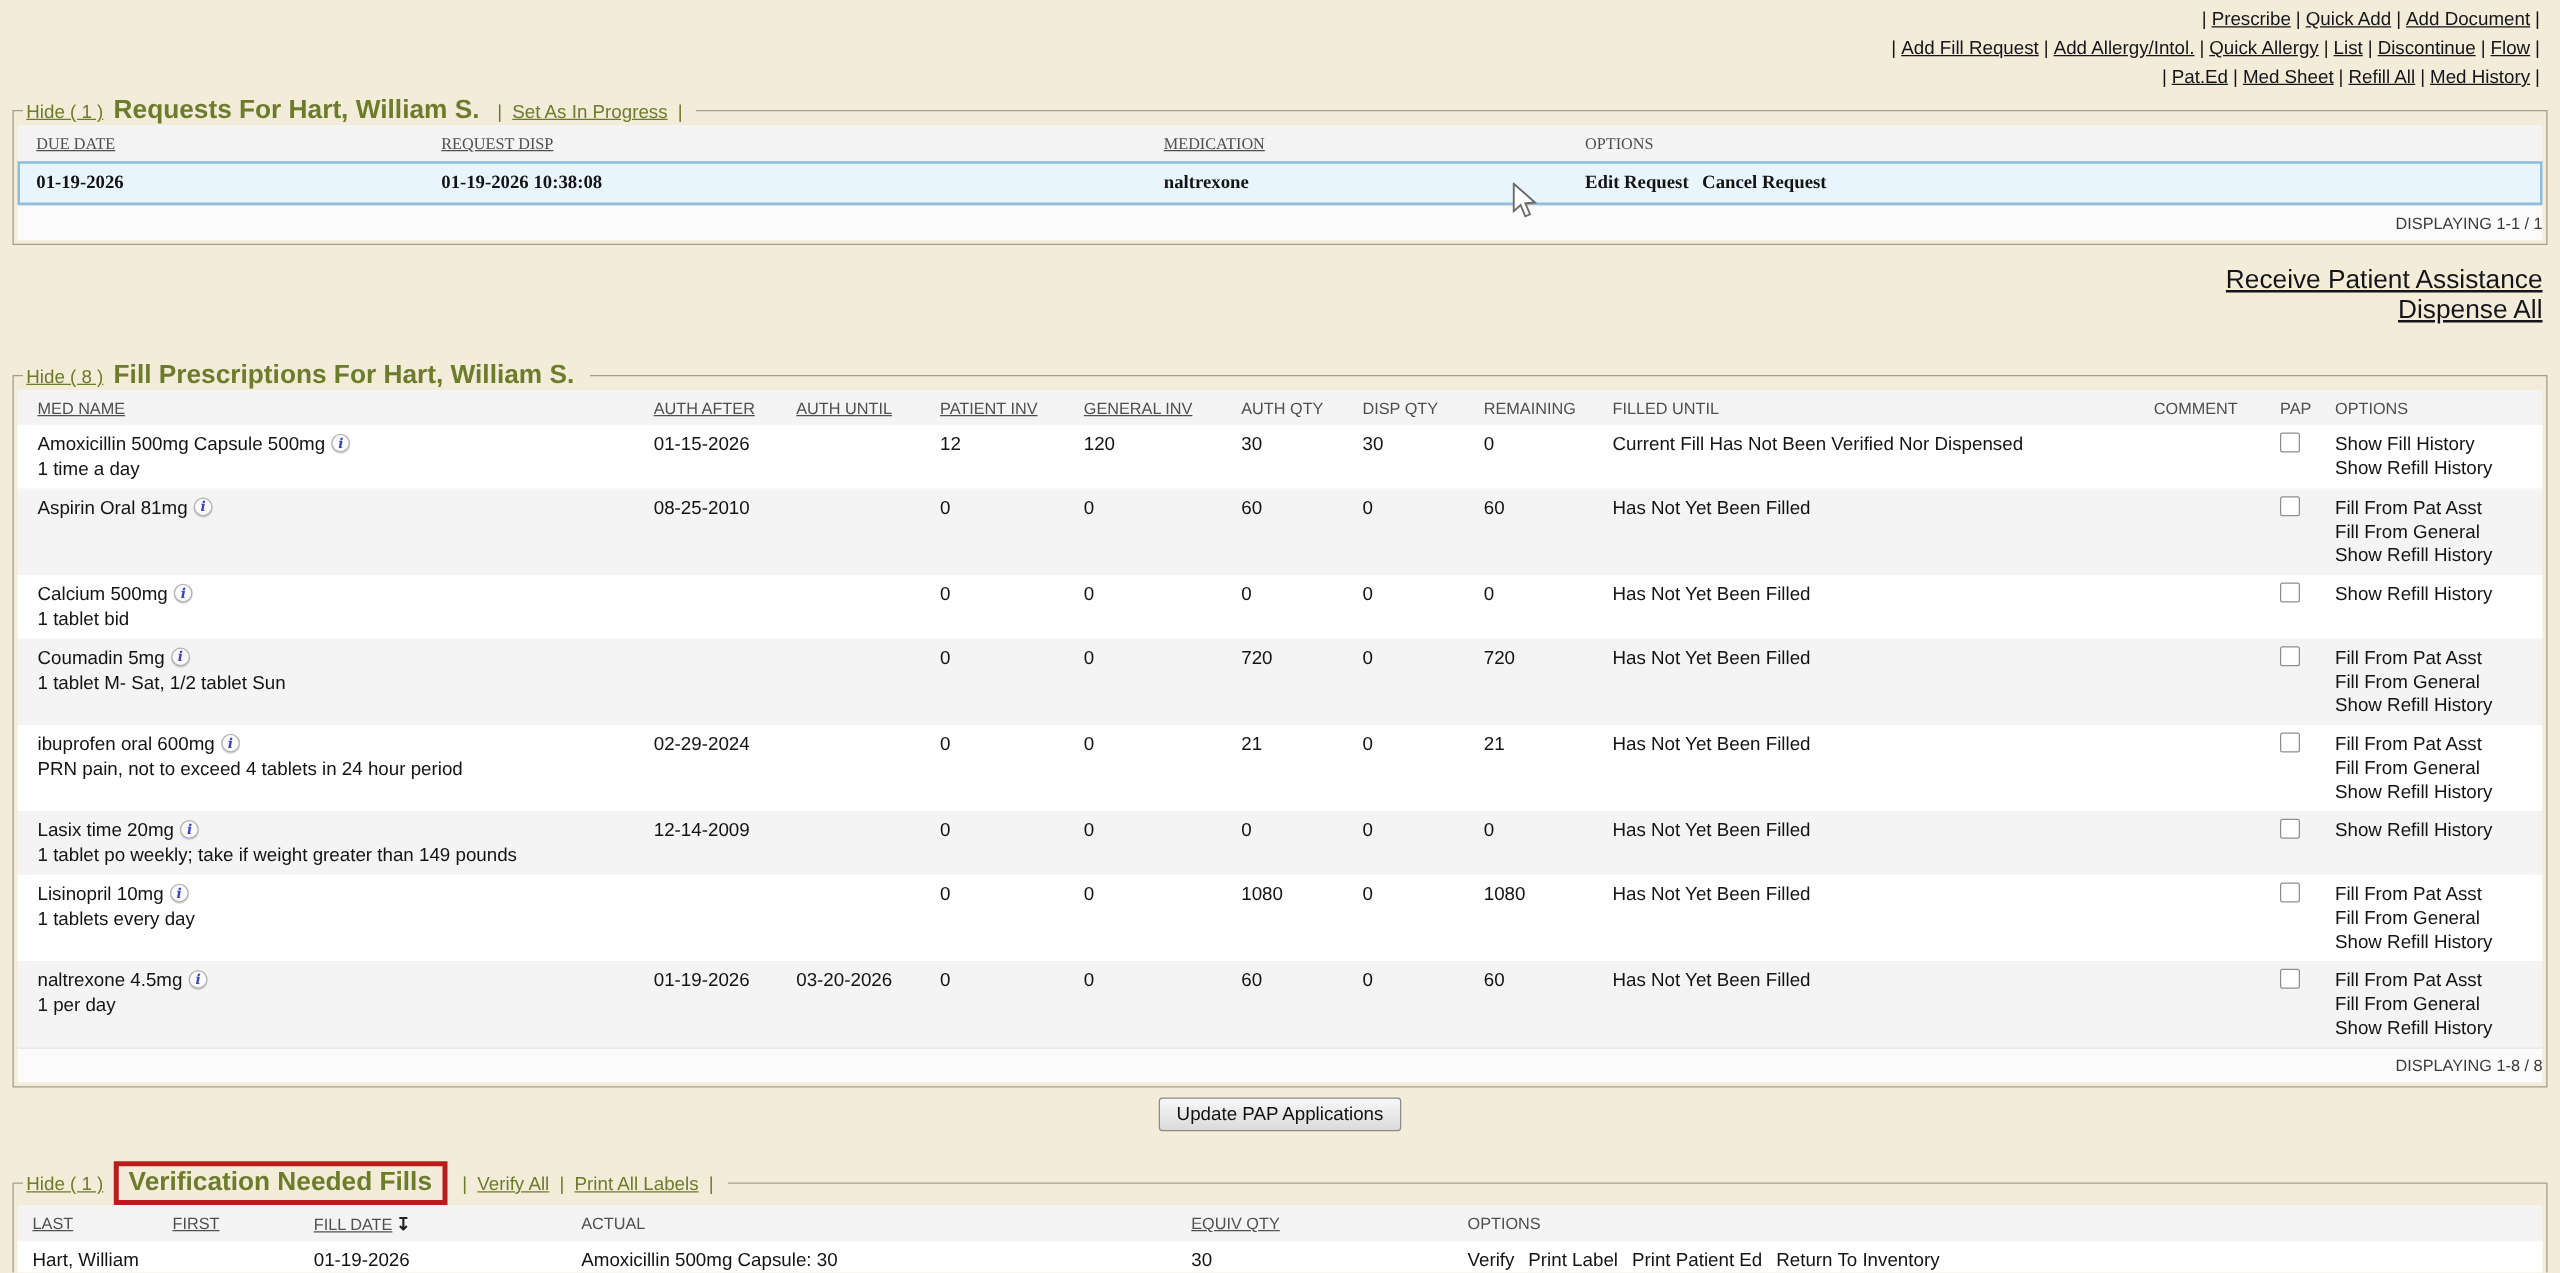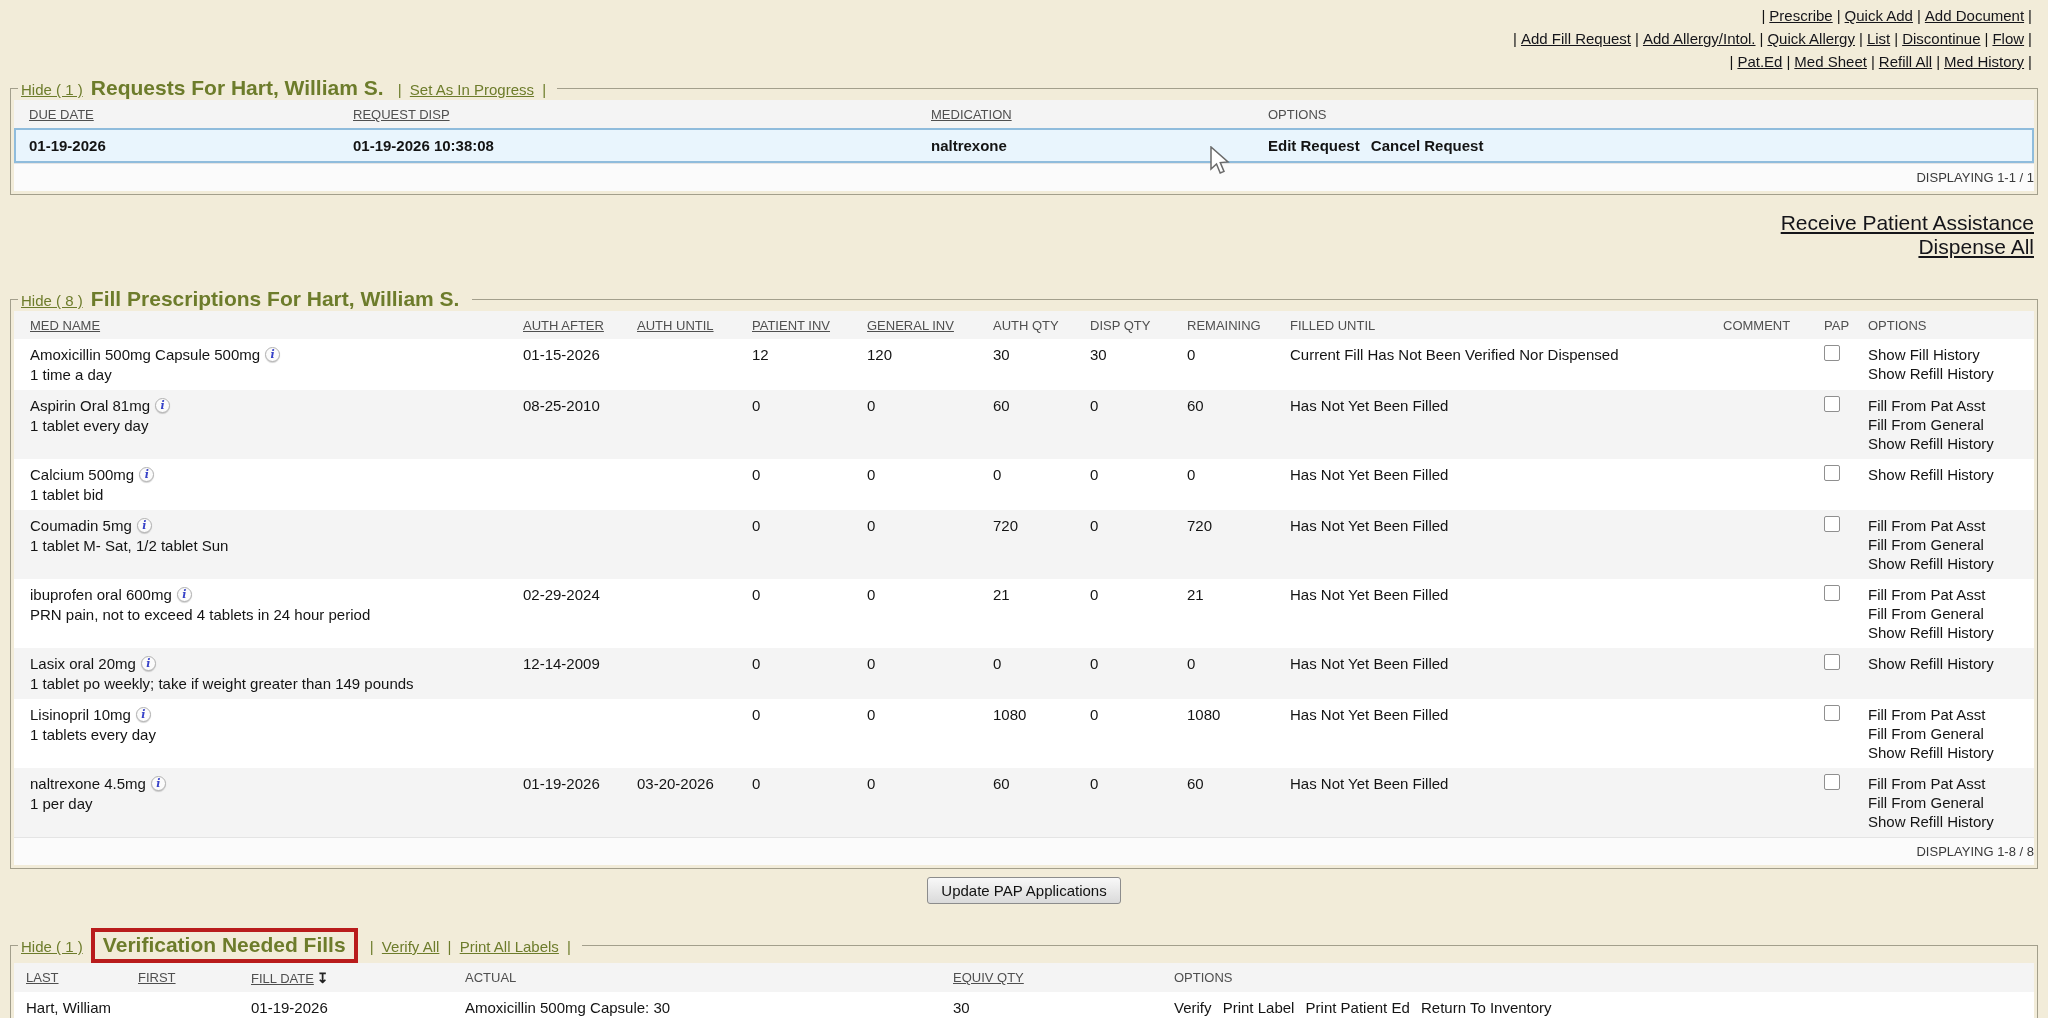--- a/index.html
+++ b/index.html
@@ -26,21 +26,21 @@
   
   .thead { display:grid; background:#f4f4f4; color:#4f4f4f; font-size:13px; padding:7px 0 6px 0; }
   .h { padding-right:8px; white-space:nowrap; }
   .h .sort { text-decoration:underline; }
   .sorticon { font-weight:bold; color:#222; margin-left:3px; font-size:14px; }
   .row { display:grid; background:#fff; padding:6px 0; line-height:19px; }
   .row.alt { background:#f4f4f4; }
   .cell { padding-right:8px; }
   .tfoot { text-align:right; font-size:13px; color:#3a3a3a; padding:6px 0; background:#fbfbfb; border-top:1px solid #e4e4e4; }
 
-  .req-grid  { grid-template-columns:324px 578px 337px 1fr; padding-left:15px; }
+  .req-grid  { grid-template-columns:324px 578px 337px 1fr; padding-left:15px;font-family:Liberation Serif, serif; }
   .fill-grid { grid-template-columns:493px 114px 115px 115px 126px 97px 97px 103px 433px 101px 44px 1fr; padding-left:16px; }
   .ver-grid  { grid-template-columns:112px 113px 214px 488px 221px 1fr; padding-left:12px; }
 
   .req-row { background:#e9f5fd; border:2px solid #8fbcdc; font-weight:bold; padding:6px 0; padding-left:13px; }
   .opt-inline { margin-right:7px; display:inline-block; }
 
   .sig { margin-top:1px; }
   .info-badge {
     display:inline-block; width:15px; height:15px; border-radius:50%;
     border:1px solid #b3b3b3; background:#fbfbfb; color:#3742c8;
@@ -153,21 +153,20 @@
     <div class="cell"><span class="checkbox"></span></div>
     <div class="cell opts">
       <div class="optlink">Show Fill History</div>
       <div class="optlink">Show Refill History</div>
     </div>
   </div>
 
   <div class="row fill-grid alt">
     <div class="cell">
       <div><span>Aspirin Oral 81mg</span><span class="info-badge">i</span></div>
-      <div class="sig">1 tablet every day</div>
     </div>
     <div class="cell">08-25-2010</div>
     <div class="cell"></div>
     <div class="cell">0</div>
     <div class="cell">0</div>
     <div class="cell">60</div>
     <div class="cell">0</div>
     <div class="cell">60</div>
     <div class="cell">Has Not Yet Been Filled</div>
     <div class="cell"></div>
@@ -238,21 +237,21 @@
     <div class="cell"><span class="checkbox"></span></div>
     <div class="cell opts">
       <div class="optlink">Fill From Pat Asst</div>
       <div class="optlink">Fill From General</div>
       <div class="optlink">Show Refill History</div>
     </div>
   </div>
 
   <div class="row fill-grid alt">
     <div class="cell">
-      <div><span>Lasix oral 20mg</span><span class="info-badge">i</span></div>
+      <div><span>Lasix time 20mg</span><span class="info-badge">i</span></div>
       <div class="sig">1 tablet po weekly; take if weight greater than 149 pounds</div>
     </div>
     <div class="cell">12-14-2009</div>
     <div class="cell"></div>
     <div class="cell">0</div>
     <div class="cell">0</div>
     <div class="cell">0</div>
     <div class="cell">0</div>
     <div class="cell">0</div>
     <div class="cell">Has Not Yet Been Filled</div>

